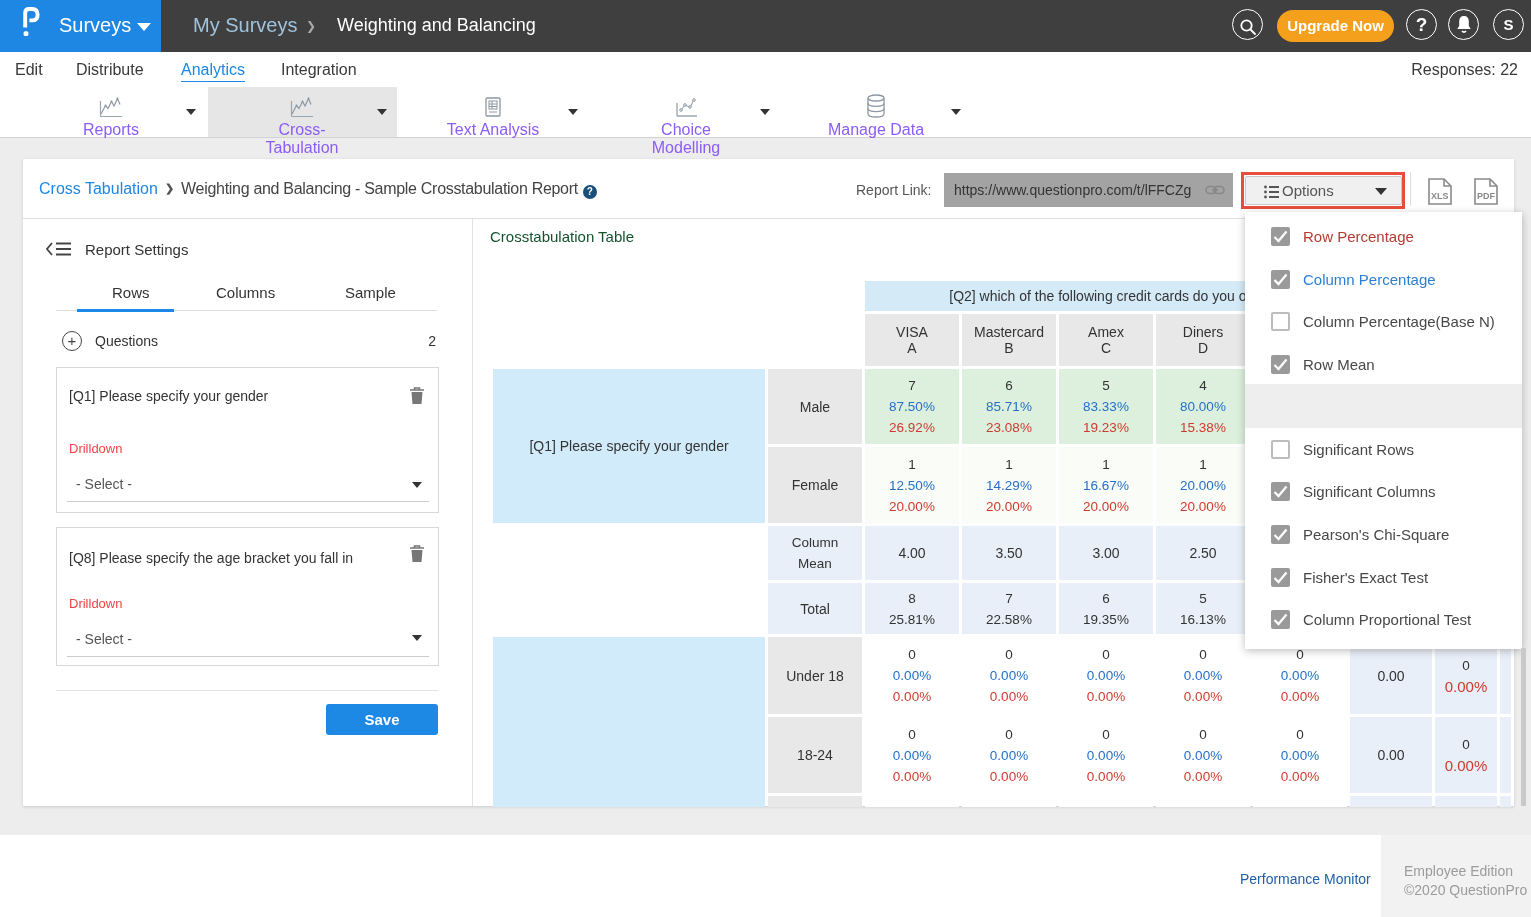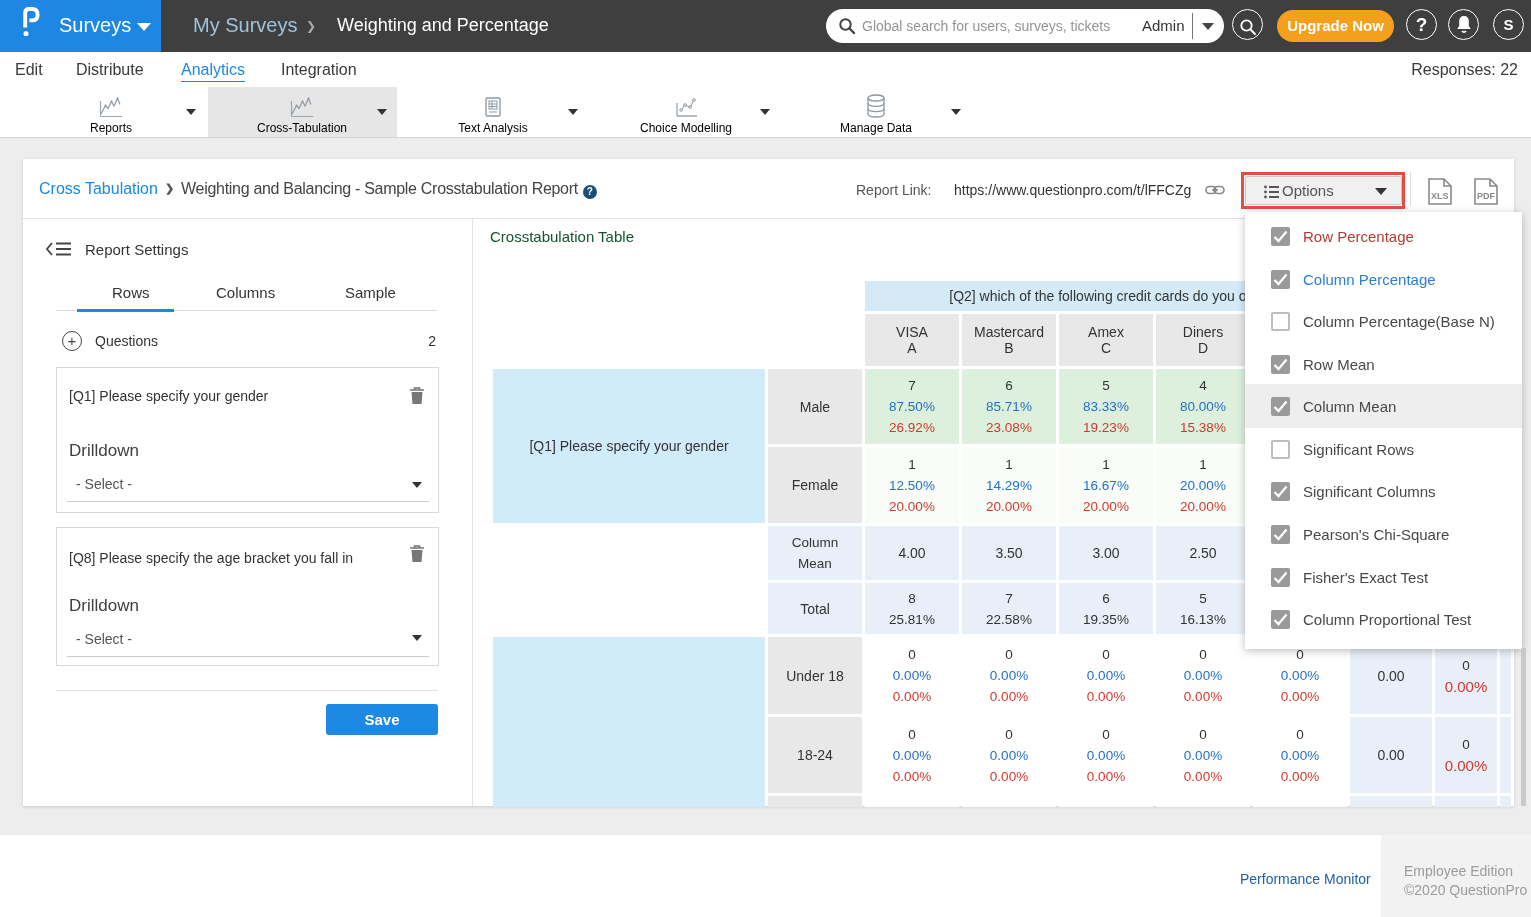--- a/index.html
+++ b/index.html
@@ -30,21 +30,21 @@
 
 .menurow { position:absolute; left:0; top:52px; width:1531px; height:35px; background:#fff; }
 .menurow span { position:absolute; top:9px; font-size:16px; color:#3a3a3a; }
 .menurow .act { color:#1b87e6; border-bottom:1px solid #1b87e6; padding-bottom:2px; }
 .resp { position:absolute; top:9px; right:13px; font-size:15px; color:#1b87e6; }
 
 
 .toolbar { position:absolute; left:0; top:87px; width:1531px; height:51px; background:#fff; border-bottom:1px solid #d2d2d2; }
 .tbact { position:absolute; left:208px; top:0; width:189px; height:50px; background:#e6e6e6; }
 .tbitem { position:absolute; top:0; height:50px; text-align:center; }
-.tbitem .lbl { position:absolute; top:34px; width:100%; text-align:center; font-size:12px; color:#000000; }
+.tbitem .lbl { position:absolute; top:34px; width:100%; text-align:center; font-size:16px; color:#8b5cf6; }
 .tbcar { position:absolute; top:22px; width:0; height:0;
   border-left:5px solid transparent; border-right:5px solid transparent; border-top:6px solid #333; }
 
 
 .card { position:absolute; left:23px; top:159px; width:1491px; height:647px; background:#fff;
   box-shadow:0 1px 3px rgba(0,0,0,0.15); }
 .bc { position:absolute; left:16px; top:21px; font-size:16px; color:#444; }
 .bc a { color:#1b87e6; text-decoration:none; }
 .bc .chev { font-weight:bold; color:#555; font-size:11px; padding:0 7px; position:relative; top:-2px; }
 .qmark { display:inline-block; width:14px; height:14px; background:#1a4f79; border-radius:50%;
@@ -56,21 +56,21 @@
 .tabs span { position:absolute; top:0; font-size:15px; color:#333; }
 .tabline { position:absolute; left:33px; top:151px; width:381px; height:1px; background:#ddd; }
 .tabact { position:absolute; left:54px; top:150px; width:97px; height:3px; background:#1b87e6; }
 .qrow { position:absolute; left:39px; top:172px; width:374px; height:22px; }
 .qrow .plus { position:absolute; left:0; top:0; width:20px; height:20px; border:1.5px solid #444; border-radius:50%;
   color:#444; text-align:center; line-height:18px; font-size:15px; }
 .qrow .t { position:absolute; left:33px; top:2px; font-size:14px; color:#333; }
 .qrow .n { position:absolute; right:0px; top:2px; font-size:14px; color:#333; }
 .qcard { position:absolute; left:33px; width:383px; border:1px solid #d8d8d8; background:#fff; }
 .qcard .title { position:absolute; left:12px; top:20px; font-size:14px; color:#333; width:330px; }
-.qcard .drill { position:absolute; left:12px; top:73px; font-size:17px; color:#404040; }
+.qcard .drill { position:absolute; left:12px; top:73px; font-size:13px; color:#ef4444; }
 .qcard .sel { position:absolute; left:19px; top:108px; font-size:14px; color:#555; }
 .qcard .selline { position:absolute; left:10px; top:133px; width:362px; height:1px; background:#ccc; }
 .qcard .selcar { position:absolute; right:16px; top:114px; width:0; height:0;
   border-left:5px solid transparent; border-right:5px solid transparent; border-top:6px solid #333; }
 .qcard .trash { position:absolute; right:13px; top:18px; }
 .divline { position:absolute; left:33px; top:531px; width:382px; height:1px; background:#e3e3e3; }
 .savebtn { position:absolute; left:303px; top:545px; width:112px; height:31px; background:#1e88e5; border-radius:3px;
   color:#fff; font-size:15px; font-weight:bold; text-align:center; line-height:31px; }
 
 
@@ -118,32 +118,22 @@
   <div class="logo">
     <svg class="abs" style="left:22px;top:7px" width="18" height="30" viewBox="0 0 18 30">
       <path d="M3.2 20.5 L3.2 5.8 Q3.2 2 7.2 2 L10.2 2 Q15.6 2 15.6 7.7 Q15.6 13.4 10.2 13.4 L7.4 13.4" fill="none" stroke="#fff" stroke-width="3.9" stroke-linecap="butt"></path>
       <rect x="1.6" y="24.2" width="4.8" height="4.8" rx="1.6" fill="#fff"></rect>
     </svg>
     <span class="sv">Surveys</span>
     <div class="car"></div>
   </div>
   <span class="crumb1">My Surveys</span>
   <span class="crumbchev">❯</span>
-  <span class="crumb2">Weighting and Percentage</span>
-
-  <div class="searchpill">
-    <svg class="abs" style="left:12px;top:8px" width="18" height="18" viewBox="0 0 18 18">
-      <circle cx="7.5" cy="7.5" r="5.2" fill="none" stroke="#444" stroke-width="2"></circle>
-      <line x1="11.5" y1="11.5" x2="16" y2="16" stroke="#444" stroke-width="2.4" stroke-linecap="round"></line>
-    </svg>
-    <span class="ph">Global search for users, surveys, tickets</span>
-    <span class="admin">Admin</span>
-    <div class="div"></div>
-    <div class="car"></div>
-  </div>
+  <span class="crumb2">Weighting and Balancing</span>
+
   <div class="cir" style="left:1232px;"></div>
   <svg class="abs" style="left:1239px;top:18px" width="18" height="18" viewBox="0 0 18 18">
     <circle cx="7.5" cy="7.5" r="5.2" fill="none" stroke="#fff" stroke-width="1.8"></circle>
     <line x1="11.5" y1="11.5" x2="16" y2="16" stroke="#fff" stroke-width="1.8" stroke-linecap="round"></line>
   </svg>
   <div class="upg">Upgrade Now</div>
   <div class="cir" style="left:1406px; color:#fff; font-weight:bold; font-size:19px; text-align:center; line-height:30px;">?</div>
   <div class="cir" style="left:1448px;">
     <svg style="position:absolute;left:5px;top:4px" width="20" height="21" viewBox="0 0 20 21">
       <path d="M10 2 Q14.8 2 14.8 7.5 L14.8 12 L16.8 15 L3.2 15 L5.2 12 L5.2 7.5 Q5.2 2 10 2 Z" fill="#fff"></path>
@@ -509,21 +499,21 @@
       <td class="blue">0.00</td>
       <td class="blue v3"></td>
       <td class="blue"></td>
     </tr>
   </tbody>
       </table>
   </div>
 </div>
 
 <div class="rlink-lbl abs" style="left:856px;top:182px;position:absolute;">Report Link:</div>
-<div class="abs" style="left:944px;top:173px;width:289px;height:34px;background:#ffffff;position:absolute;">
+<div class="abs" style="left:944px;top:173px;width:289px;height:34px;background:#a3a3a3;position:absolute;">
   <span style="position:absolute;left:10px;top:9px;font-size:14px;color:#333;">https://www.questionpro.com/t/lFFCZg</span>
   <svg style="position:absolute;right:8px;top:9px" width="20" height="16" viewBox="0 0 20 16">
     <rect x="1" y="4.5" width="10" height="7" rx="3.5" fill="none" stroke="#888" stroke-width="1.6"></rect>
     <rect x="9" y="4.5" width="10" height="7" rx="3.5" fill="none" stroke="#888" stroke-width="1.6"></rect>
     <line x1="7" y1="8" x2="13" y2="8" stroke="#888" stroke-width="1.6"></line>
   </svg>
 </div>
 <div class="abs" style="left:1241px;top:172px;width:164px;height:37px;border:3px solid #e84c3d;position:absolute;">
   <div style="position:absolute;left:1px;top:1px;width:157px;height:29px;background:#f0f0f0;border:1px solid #c8c8c8;border-radius:2px;">
     <svg style="position:absolute;left:18px;top:8px" width="15" height="14" viewBox="0 0 15 14">
@@ -573,28 +563,20 @@
     </div>
   <div class="item" style="top:131px;">
       <div class="cb on">
         <svg width="15" height="13" viewBox="0 0 15 13">
           <path d="M1.5 7 L5.5 11 L13.5 1.5" stroke="#fff" stroke-width="2.2" fill="none"></path>
         </svg>
       </div>
       <div class="lb">Row Mean</div>
     </div>
   <div class="item hov" style="top:172px;height:44px;"></div>
-  <div class="item" style="top:173px;">
-      <div class="cb on">
-        <svg width="15" height="13" viewBox="0 0 15 13">
-          <path d="M1.5 7 L5.5 11 L13.5 1.5" stroke="#fff" stroke-width="2.2" fill="none"></path>
-        </svg>
-      </div>
-      <div class="lb">Column Mean</div>
-    </div>
   <div class="item" style="top:216px;">
       <div class="cb off"></div>
       <div class="lb">Significant Rows</div>
     </div>
   <div class="item" style="top:258px;padding-left:30px;">
       <div class="cb on">
         <svg width="15" height="13" viewBox="0 0 15 13">
           <path d="M1.5 7 L5.5 11 L13.5 1.5" stroke="#fff" stroke-width="2.2" fill="none"></path>
         </svg>
       </div>

